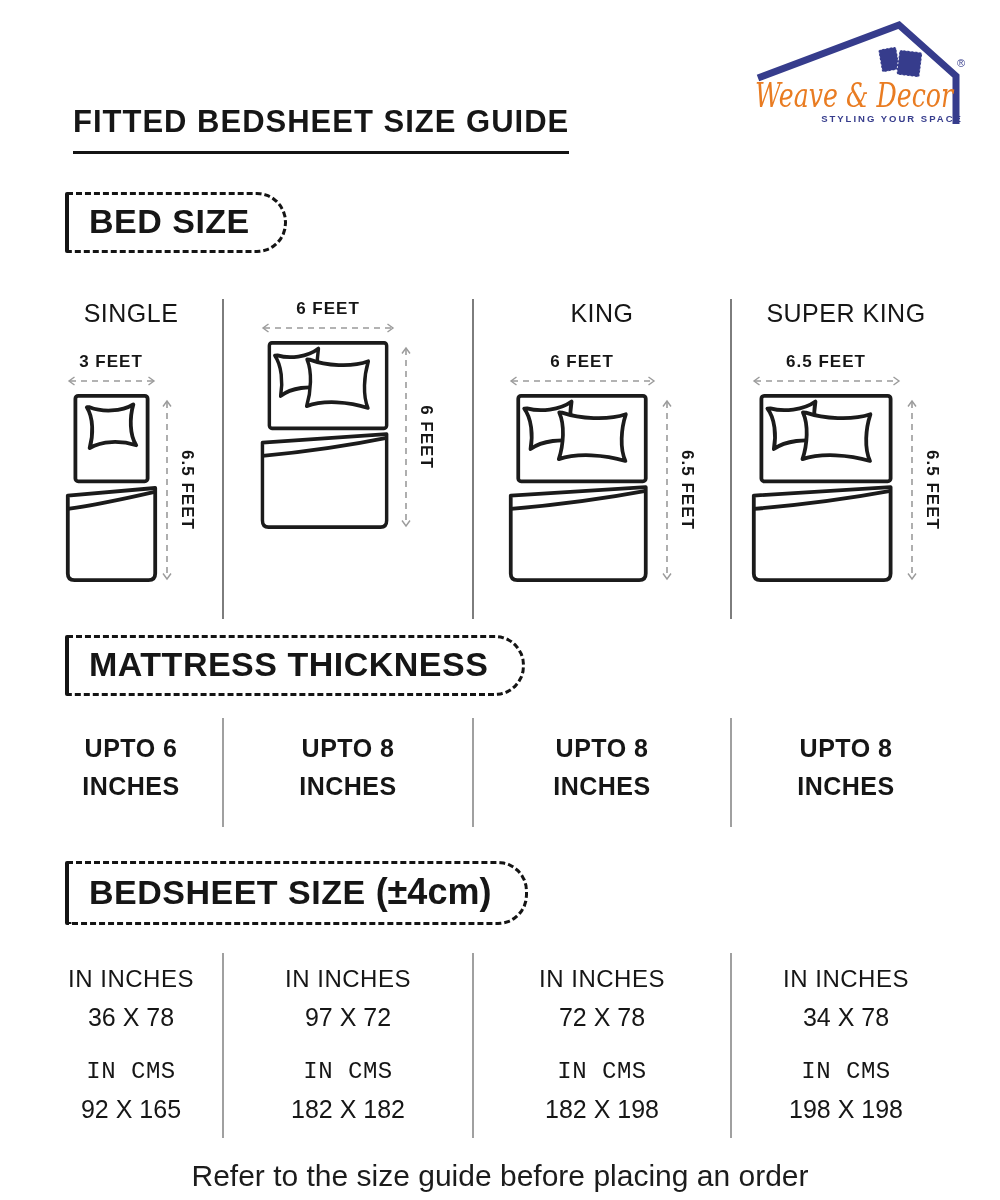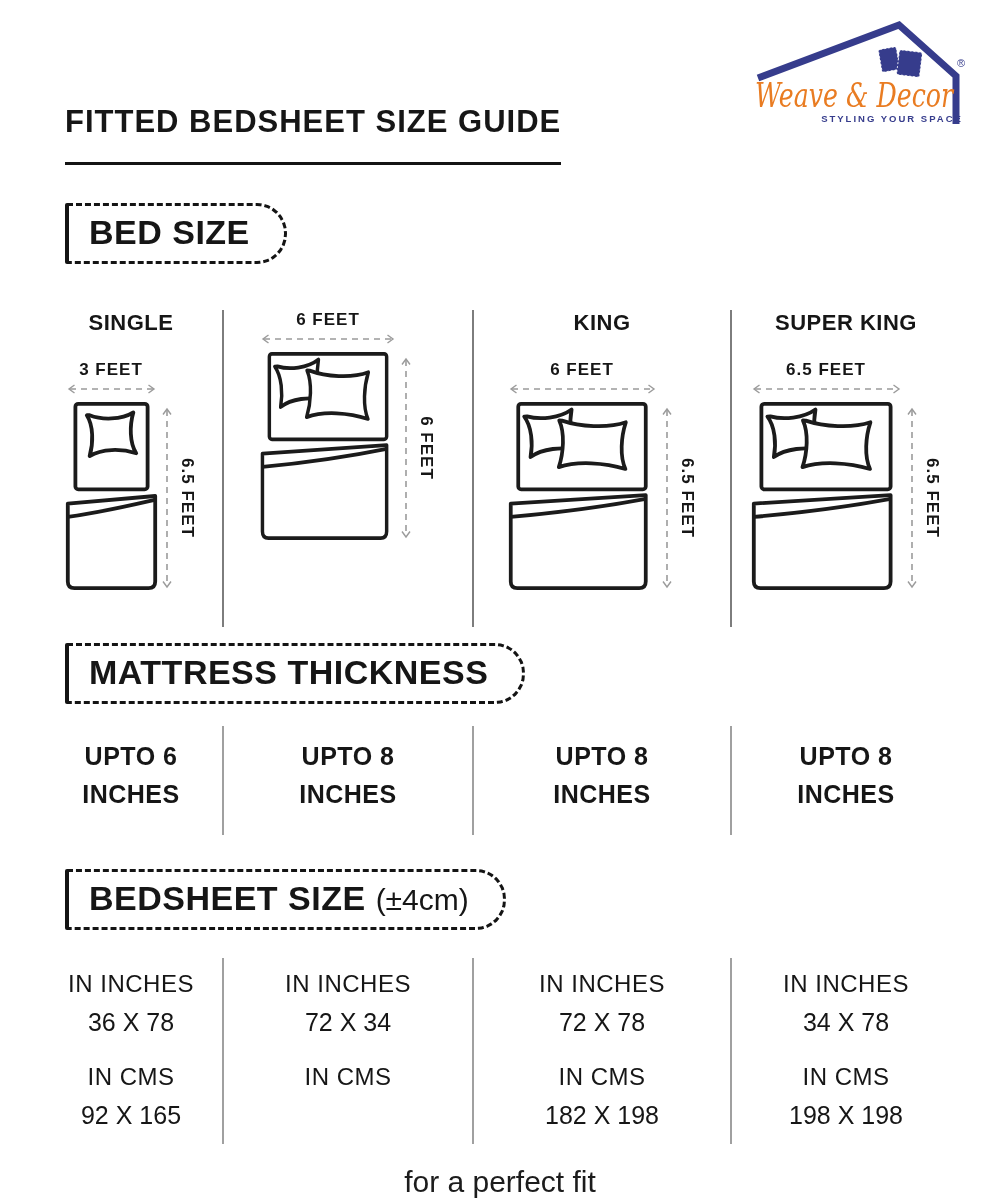--- a/index.html
+++ b/index.html
@@ -13,60 +13,60 @@
     overflow:hidden;
   }
   .content { padding:0 40px; }
 
   
   .logo { position:absolute; top:12px; right:30px; width:218px; height:114px; }
 
   
   .title {
     display:inline-block;
-    margin:104px 0 0 25px;
+    margin:104px 0 0 33px;
     font-size:31px; font-weight:800; letter-spacing:1px;
     border-bottom:3px solid #141414;
-    padding-bottom:22px;
+    padding-bottom:11px;
     white-space:nowrap;
   }
 
   
   .pill {
     display:inline-block;
     margin-left:25px;
     border:3px dashed #141414;
     border-left:4px solid #141414;
     border-radius:2px 30px 30px 2px;
     padding:7px 34px 9px 20px;
     font-size:34px; font-weight:800; letter-spacing:0.5px;
     white-space:nowrap;
   }
-  .pill .tol { font-weight:400; font-size:30px; letter-spacing:0;text-align:center; }
+  .pill .tol { font-weight:700; font-size:36px; letter-spacing:0;text-align:center; }
   .pill-bed { margin-top:38px; }
   .pill-mattress { margin-top:16px; }
   .pill-sheet { margin-top:34px; }
 
   
   .grid { display:grid; grid-template-columns:184px 250px 258px 228px; width:920px; }
   .cell { text-align:center; }
   .bed-grid { margin-top:46px; }
   .bed-grid .cell { padding-bottom:34px; }
   .bed-grid .cell:not(:last-child) { border-right:2px solid #7d7d7d; }
   .thick-grid { margin-top:22px; }
   .thick-grid .cell { padding:12px 0 22px; font-size:25px; font-weight:700; letter-spacing:0.5px; line-height:1.5; }
   .thick-grid .cell:not(:last-child) { border-right:2px solid #a0a0a0; }
   .table-grid { margin-top:28px; }
   .table-grid .cell { padding:8px 0 14px; font-size:24px; }
   .table-grid .cell:not(:last-child) { border-right:2px solid #a0a0a0; }
   .t-head { margin:4px 0 10px; letter-spacing:0.5px; }
   .t-val  { margin:0; font-size:25px; }
-  .t-head.cms { margin-top:26px; }
-
-  .col-name { font-size:22px; font-weight:700; letter-spacing:0.5px; margin-bottom:24px; white-space:nowrap; }
+  .t-head.cms { margin-top:26px;font-family:Liberation Mono, monospace; }
+
+  .col-name { font-size:25px; font-weight:400; letter-spacing:0.5px; margin-bottom:24px; white-space:nowrap; }
 
   
   .fig { display:inline-flex; align-items:flex-start; }
   .fig-left { display:flex; flex-direction:column; align-items:center;justify-content:space-between; }
   .wlabel { font-size:17px; font-weight:700; letter-spacing:1px; margin-bottom:2px; }
   .harrow { display:block; margin-bottom:5px; }
   .bedsvg { display:block; }
   .fig-right { display:flex; margin-top:43px; }
   .vwrap { position:relative; width:24px; height:190px; }
   .vwrap span {
@@ -261,36 +261,38 @@
     
     <div class="grid table-grid">
       <div class="cell">
         <p class="t-head">IN INCHES</p>
         <p class="t-val">36 X 78</p>
         <p class="t-head cms">IN CMS</p>
         <p class="t-val">92 X 165</p>
       </div>
       <div class="cell">
         <p class="t-head">IN INCHES</p>
-        <p class="t-val">72 X 34</p>
-        <p class="t-head cms">IN CMS</p>
+        <p class="t-val">97 X 72</p>
+        <p class="t-head cms">IN CMS</p>
+        <p class="t-val">182 X 182</p>
       </div>
       <div class="cell">
         <p class="t-head">IN INCHES</p>
         <p class="t-val">72 X 78</p>
         <p class="t-head cms">IN CMS</p>
         <p class="t-val">182 X 198</p>
       </div>
       <div class="cell">
         <p class="t-head">IN INCHES</p>
         <p class="t-val">34 X 78</p>
         <p class="t-head cms">IN CMS</p>
         <p class="t-val">198 X 198</p>
       </div>
     </div>
 
     
     <div class="footer">
+      <div>Refer to the size guide before placing an order</div>
       <div>for a perfect fit</div>
     </div>
 
   </div>
 </div>
 
 </body></html>

